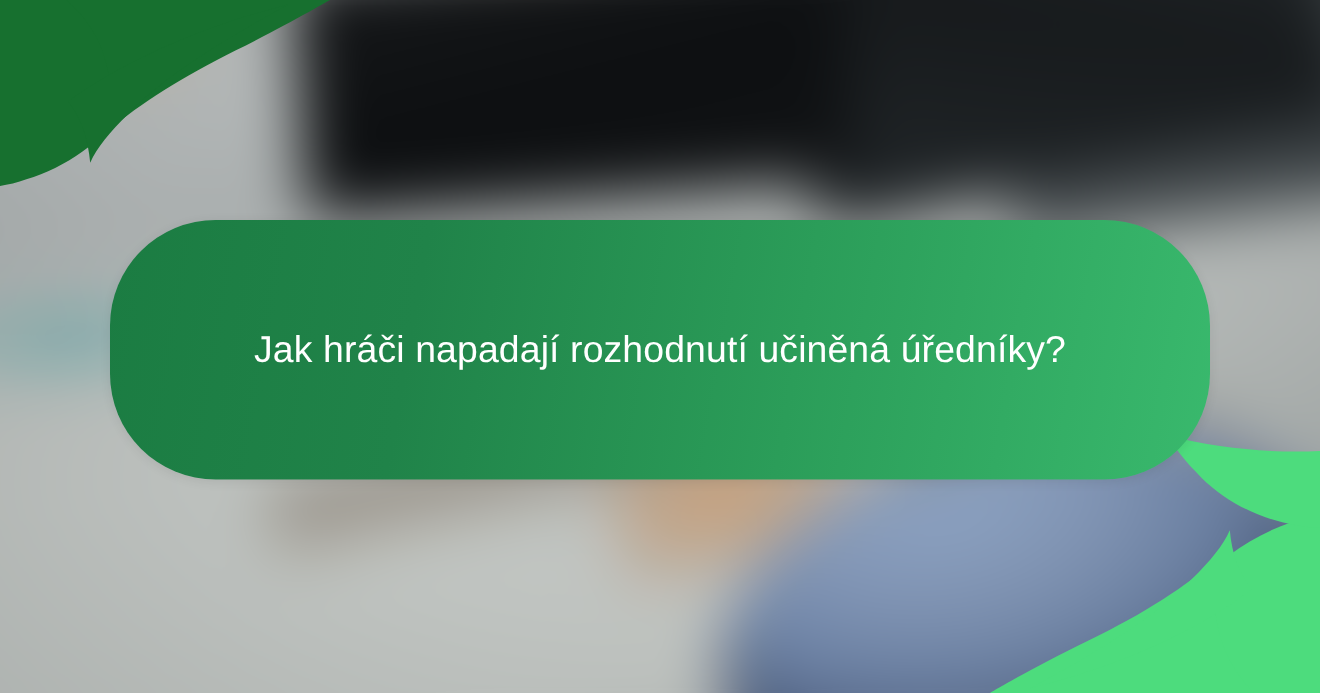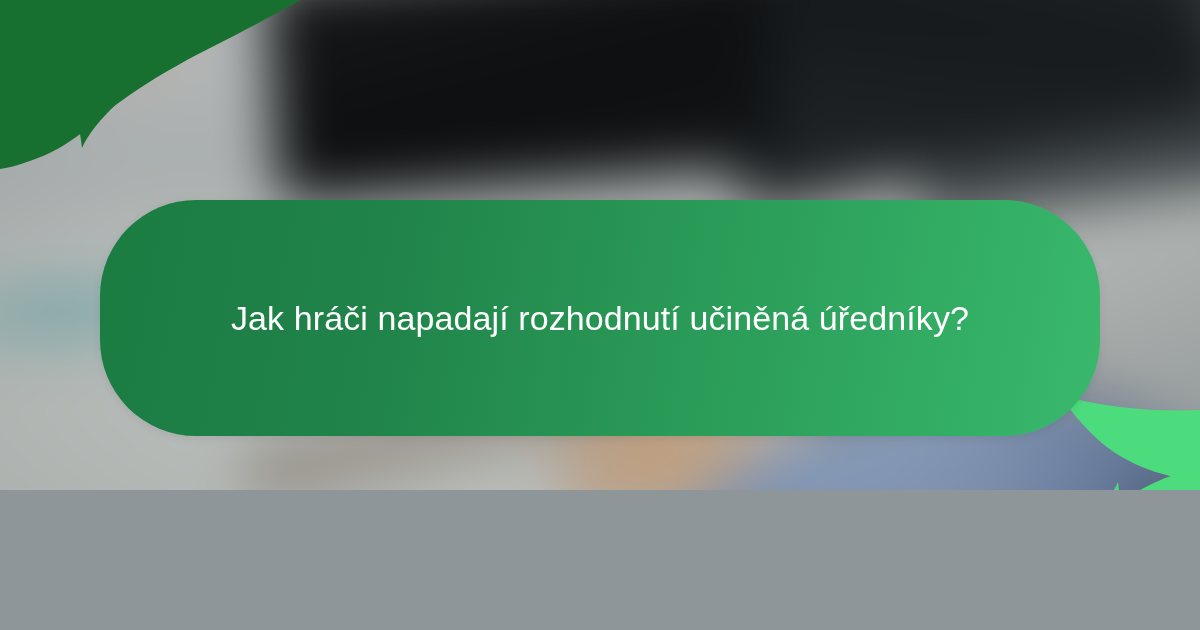--- a/index.html
+++ b/index.html
@@ -8,21 +8,21 @@
     padding: 0;
     background: #8f9699;
   }
   body {
     font-family: "Liberation Sans", "DejaVu Sans", sans-serif;
   }
 
   .canvas {
     position: relative;
     width: 1200px;
-    height: 490px;
+    height: 630px;
     overflow: hidden;
     background: #fca5a5;
   }
 
   
   .bg-photo {
     position: absolute;
     inset: -40px;
     filter: blur(26px) saturate(0.92);
     transform: scale(1.06);

